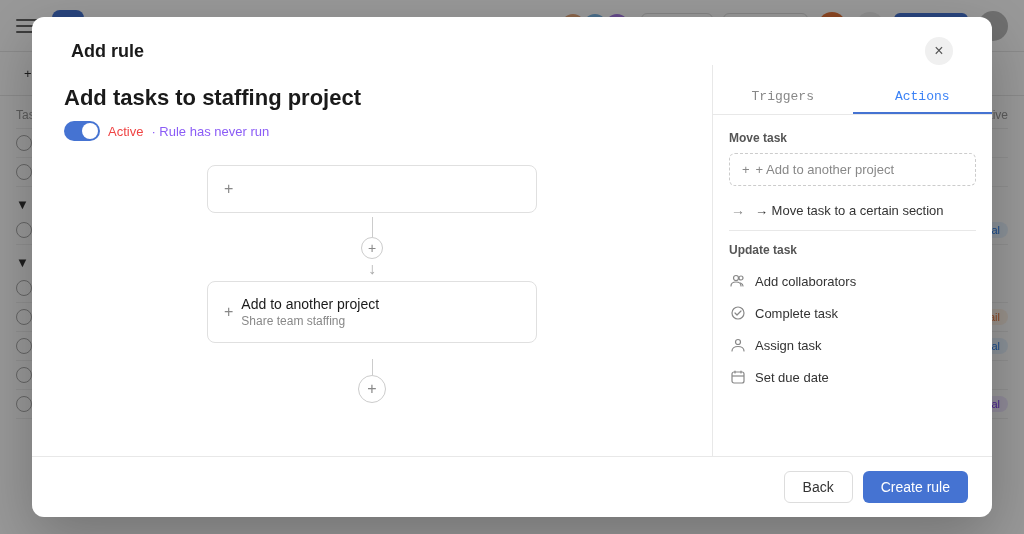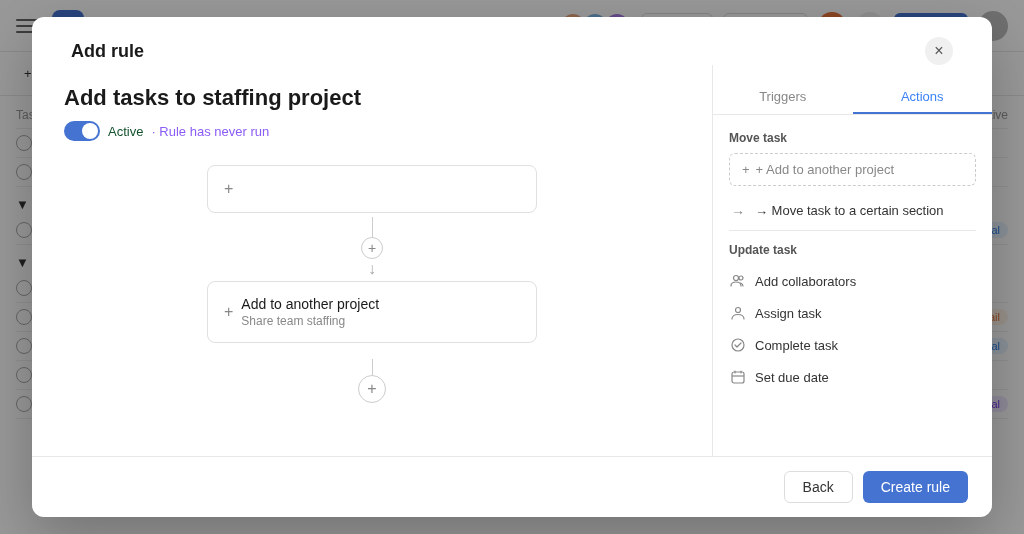--- a/index.html
+++ b/index.html
@@ -294,21 +294,21 @@
       position: absolute;
       width: 16px; height: 16px;
       background: #fff;
       border-radius: 50%;
       top: 2px; left: 18px;
       transition: left 0.2s;
     }
 
     .active-label {
       font-size: 13px;
-      color: #14532d;
+      color: #ef4444;
       font-weight: 500;
     }
 
     .run-text {
       font-size: 13px;
       color: #8b5cf6;
     }
 
     
     .flow-container {
@@ -403,20 +403,21 @@
     }
 
     .tab {
       flex: 1;
       text-align: center;
       padding: 8px 0;
       font-size: 13px;
       color: #888;
       cursor: pointer;
       border-bottom: 2px solid transparent;
+      font-family: Liberation Mono, monospace;
     }
 
     .tab.active {
       color: #3b82f6;
       border-bottom-color: #4573d2;
       font-weight: 500;
     }
 
     .section-label {
       font-size: 12px;
@@ -676,35 +677,35 @@
               <circle cx="11" cy="5" r="2" stroke="#888" stroke-width="1.2"></circle>
               <path d="M13 13c0-1.5-1-2.5-2.5-3" stroke="#888" stroke-width="1.2" stroke-linecap="round"></path>
             </svg>
           </span>
           <span>Add collaborators</span>
         </div>
 
         <div class="action-item">
           <span class="action-icon">
             <svg width="16" height="16" viewBox="0 0 16 16" fill="none">
+              <circle cx="8" cy="8" r="6" stroke="#888" stroke-width="1.2"></circle>
+              <path d="M5 8l2 2 4-4" stroke="#888" stroke-width="1.2" stroke-linecap="round" stroke-linejoin="round"></path>
+            </svg>
+          </span>
+          <span>Complete task</span>
+        </div>
+
+        <div class="action-item">
+          <span class="action-icon">
+            <svg width="16" height="16" viewBox="0 0 16 16" fill="none">
               <circle cx="8" cy="5" r="2.5" stroke="#888" stroke-width="1.2"></circle>
               <path d="M2 14c0-2.5 2.5-4.5 6-4.5s6 2 6 4.5" stroke="#888" stroke-width="1.2" stroke-linecap="round"></path>
             </svg>
           </span>
           <span>Assign task</span>
-        </div>
-
-        <div class="action-item">
-          <span class="action-icon">
-            <svg width="16" height="16" viewBox="0 0 16 16" fill="none">
-              <circle cx="8" cy="8" r="6" stroke="#888" stroke-width="1.2"></circle>
-              <path d="M5 8l2 2 4-4" stroke="#888" stroke-width="1.2" stroke-linecap="round" stroke-linejoin="round"></path>
-            </svg>
-          </span>
-          <span>Complete task</span>
         </div>
 
         <div class="action-item">
           <span class="action-icon">
             <svg width="16" height="16" viewBox="0 0 16 16" fill="none">
               <rect x="2" y="3" width="12" height="11" rx="2" stroke="#888" stroke-width="1.2"></rect>
               <path d="M2 7h12" stroke="#888" stroke-width="1.2"></path>
               <path d="M5 2v2M11 2v2" stroke="#888" stroke-width="1.2" stroke-linecap="round"></path>
             </svg>
           </span>

